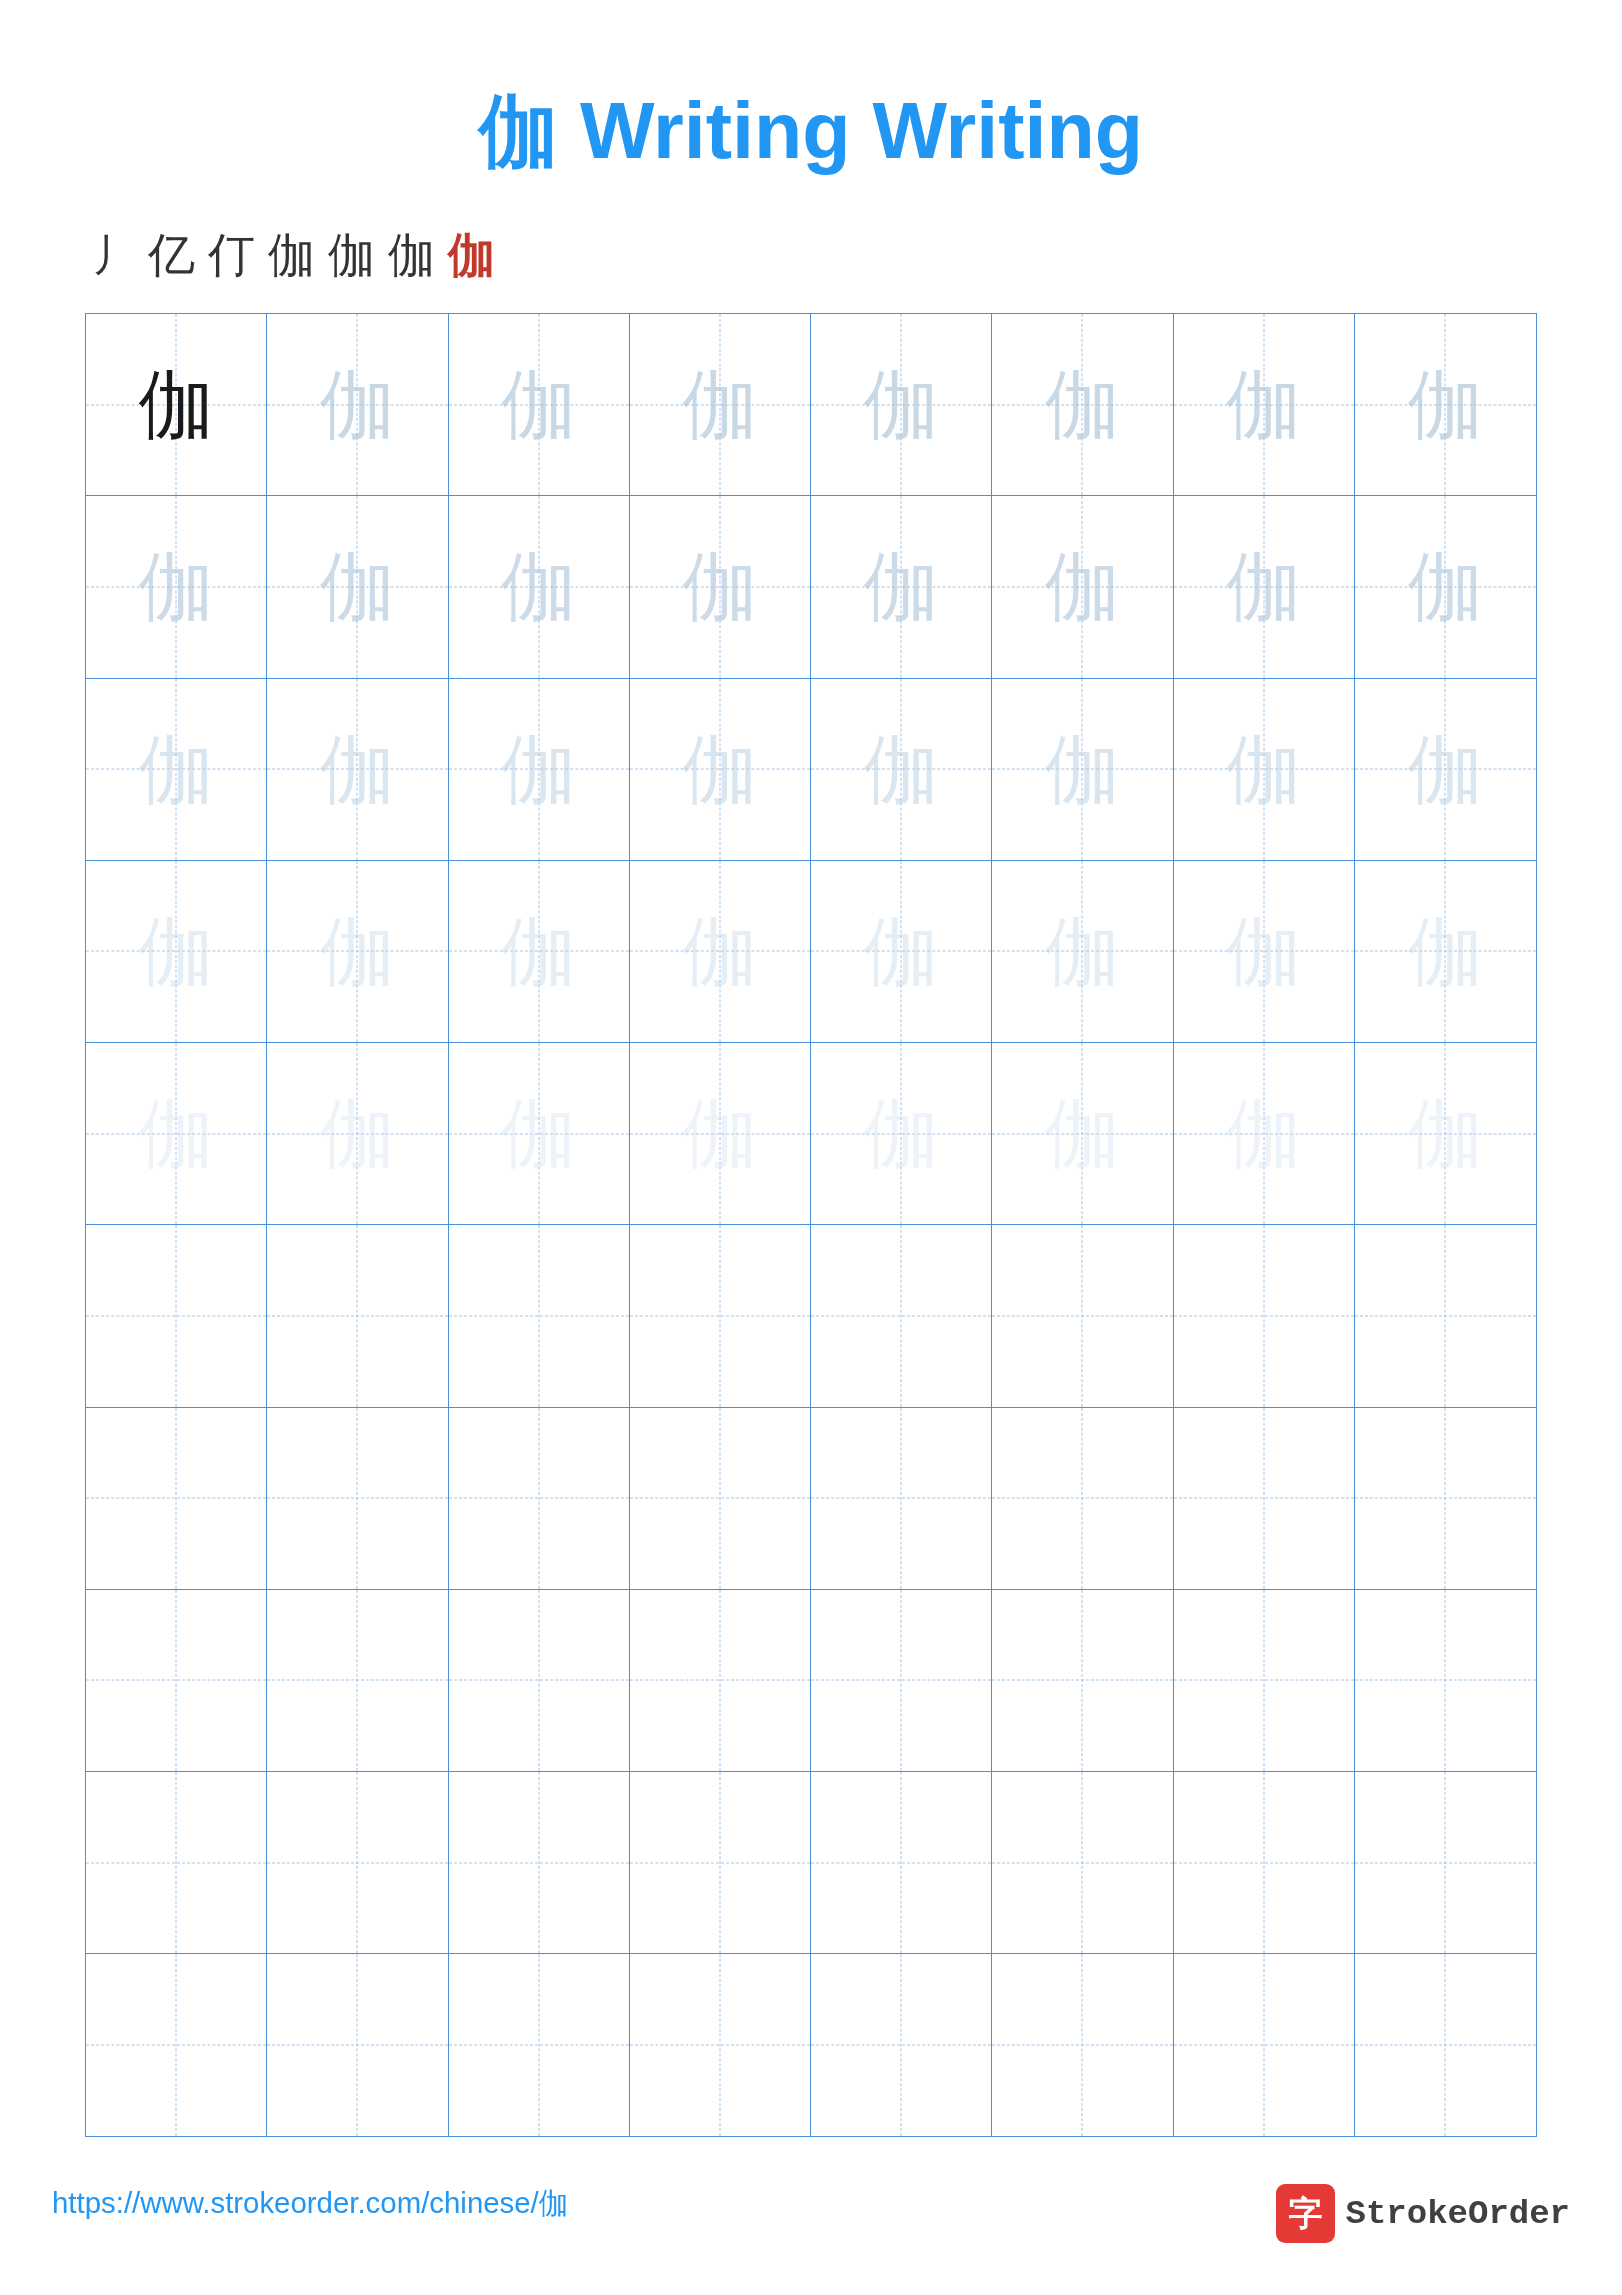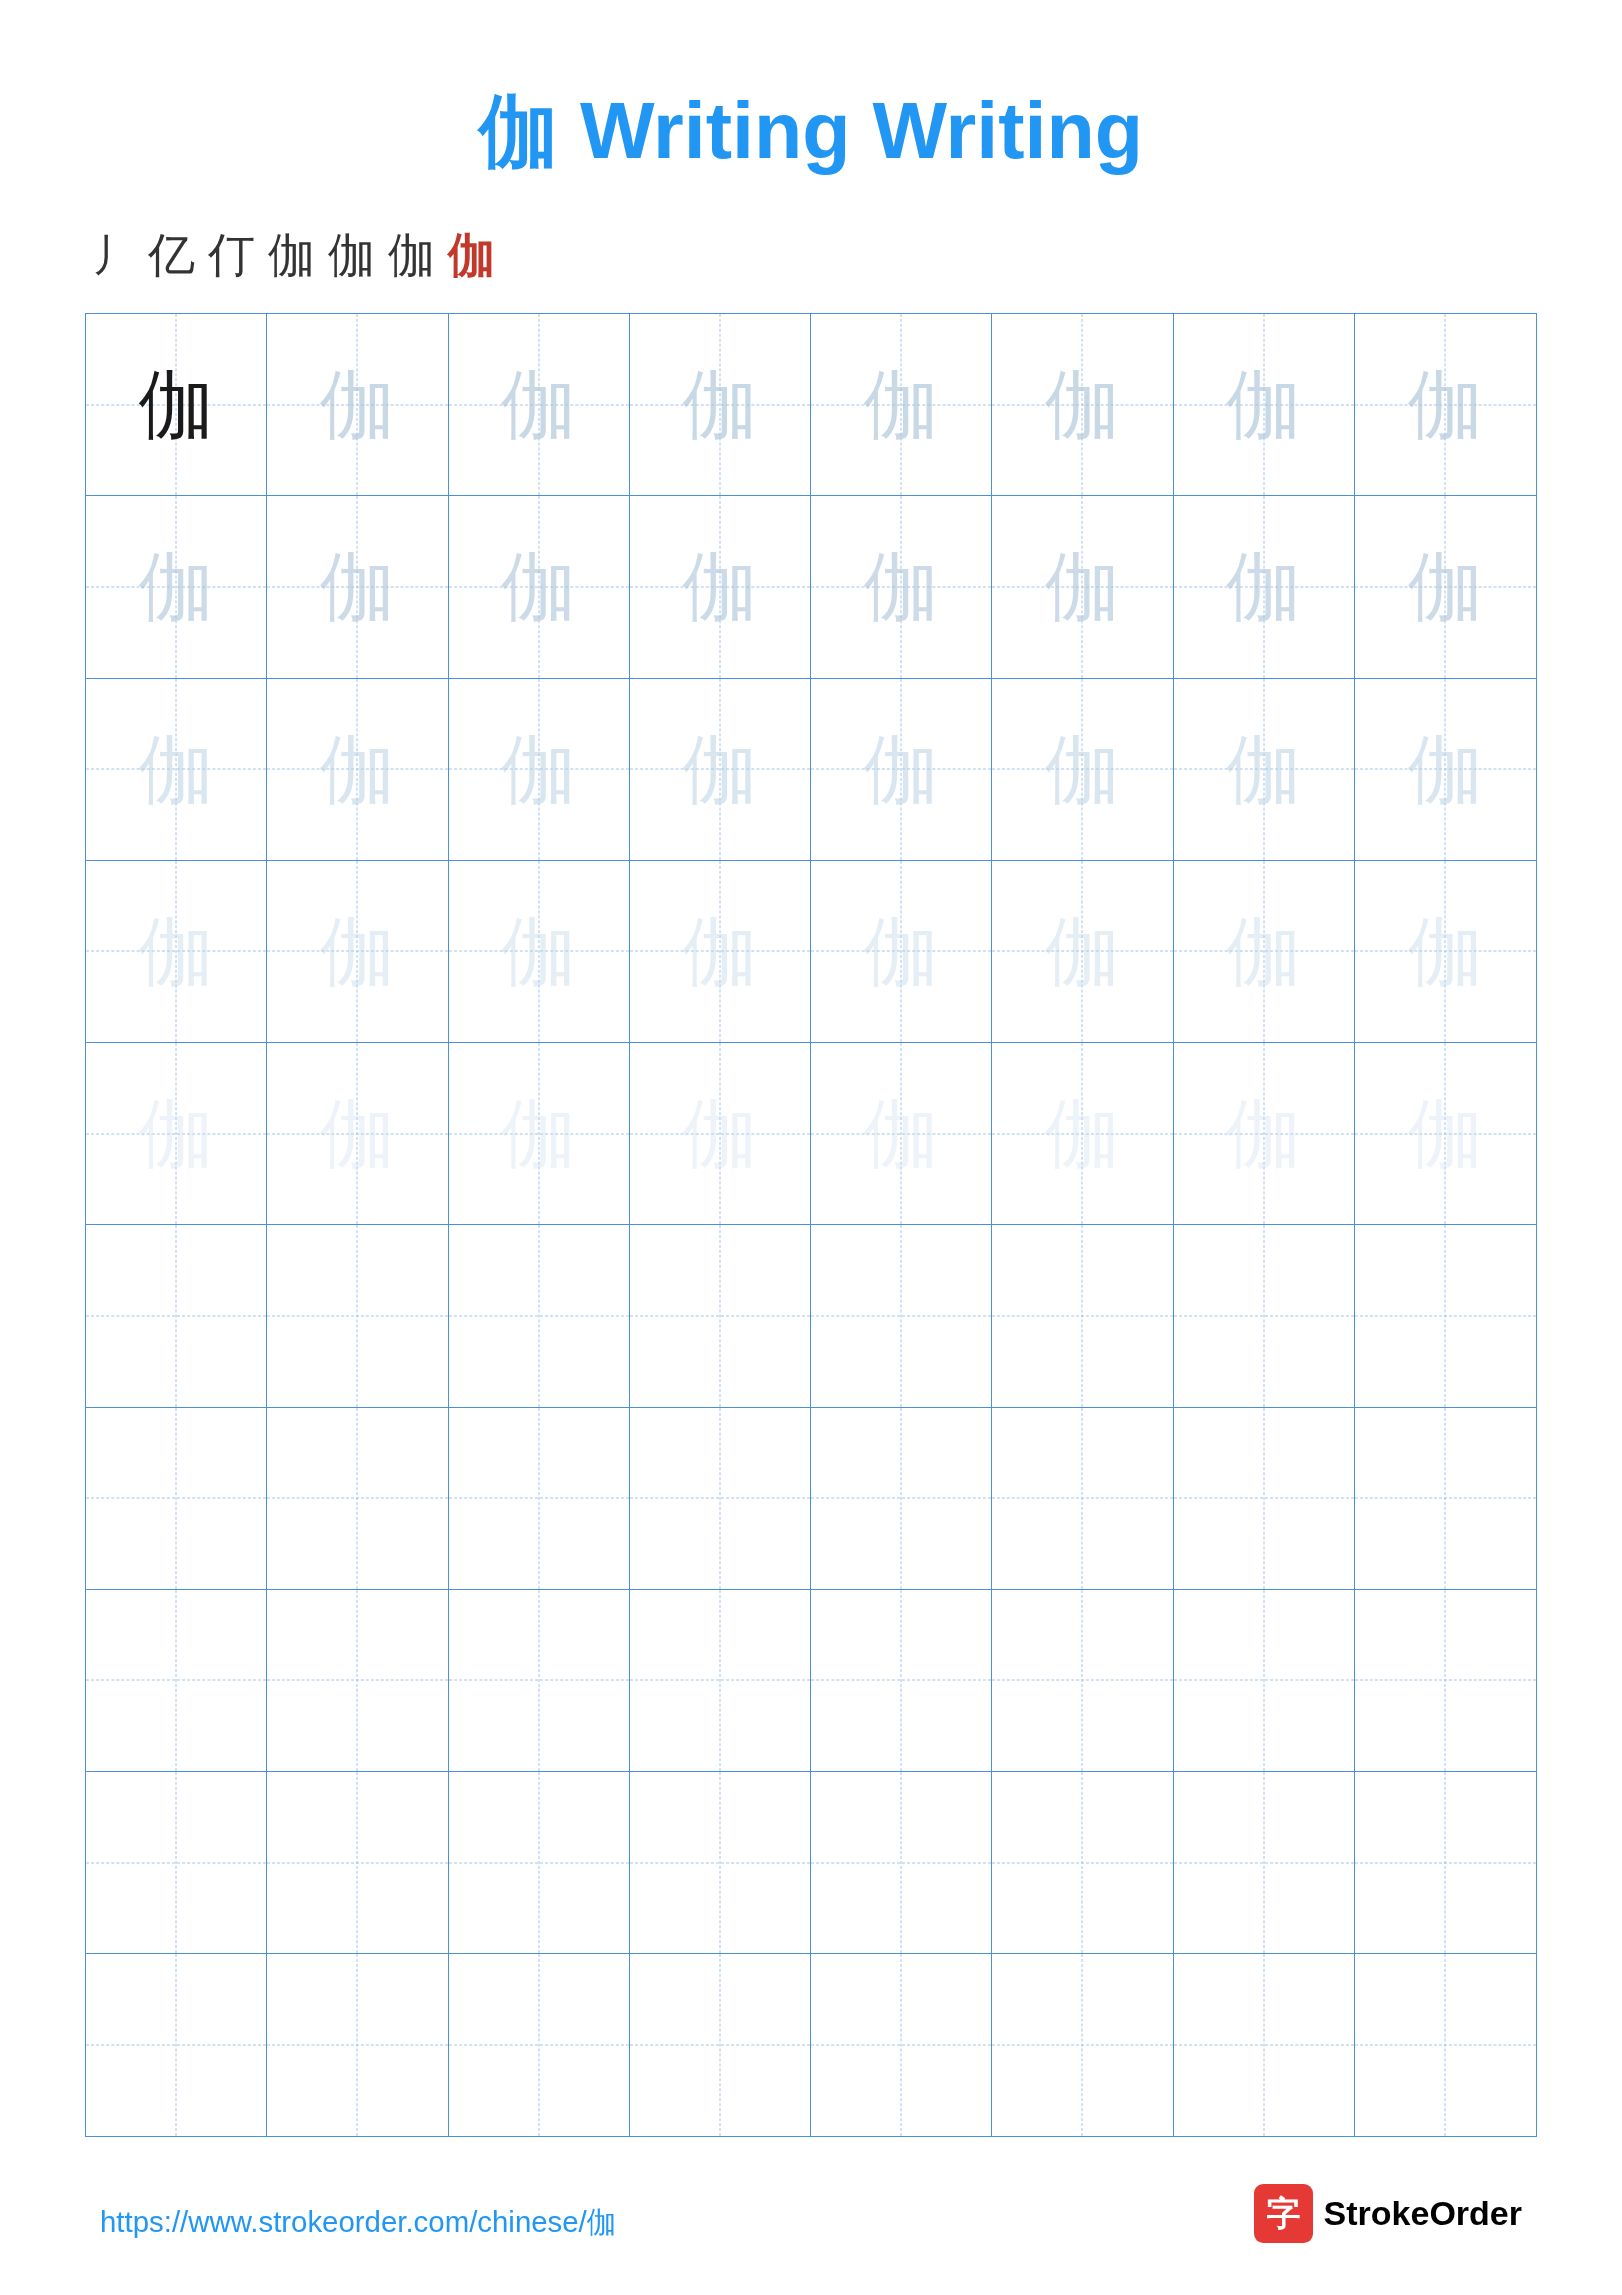--- a/index.html
+++ b/index.html
@@ -125,23 +125,23 @@
     .row-5 .cell-char { color: rgba(210,220,235,0.38); }
 
     
 
     .footer {
       position: absolute;
       bottom: 52px;
       left: 0;
       right: 0;
       display: flex;
-      align-items: flex-end;
+      align-items: flex-start;
       justify-content: space-between;
-      padding: 0 100px;
+      padding: 0 52px;
     }
 
     .footer-url {
       color: #2196F3;
       font-size: 29.4px;
       font-family: Arial, sans-serif;
     }
 
     .footer-logo {
       display: flex;
@@ -159,22 +159,22 @@
       justify-content: center;
       color: white;
       font-size: 34px;
       font-family: serif;
       font-weight: bold;
     }
 
     .footer-logo-text {
       font-size: 34px;
       font-weight: bold;
-      color: #000000;
-      font-family: Liberation Sans, sans-serif;
+      color: #404040;
+      font-family: Liberation Mono, monospace;
     }
   </style>
 </head>
 <body>
 
 <div class="page-title">
   <span style="color:#2196F3;">伽</span><span> Writing Writing</span>
 </div>
 
 <div class="stroke-order-section">

